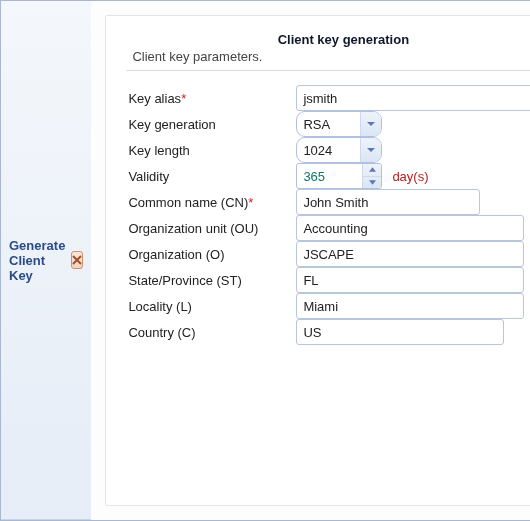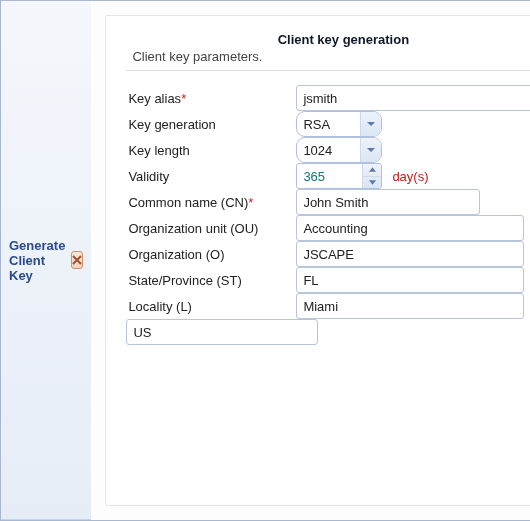--- a/index.html
+++ b/index.html
@@ -300,22 +300,23 @@
         </div>
 
         <div class="row">
           <div class="lbl">Locality (L)</div>
           <div class="ctrl">
             <input class="text" style="width: 228px;" type="text" value="Miami">
           </div>
         </div>
 
         <div class="row">
-          <div class="ctrl">
-            <input class="text" style="width: 192px;" type="text" value="US">
+          <div class="lbl">Country (C)</div>
+          <div class="ctrl">
+            <input class="text" style="width: 208px;" type="text" value="US">
           </div>
         </div>
 
       </div>
     </div>
   </div>
 
   <div class="footer">
     <button class="btn">OK</button>
     <button class="btn">Cancel</button>

